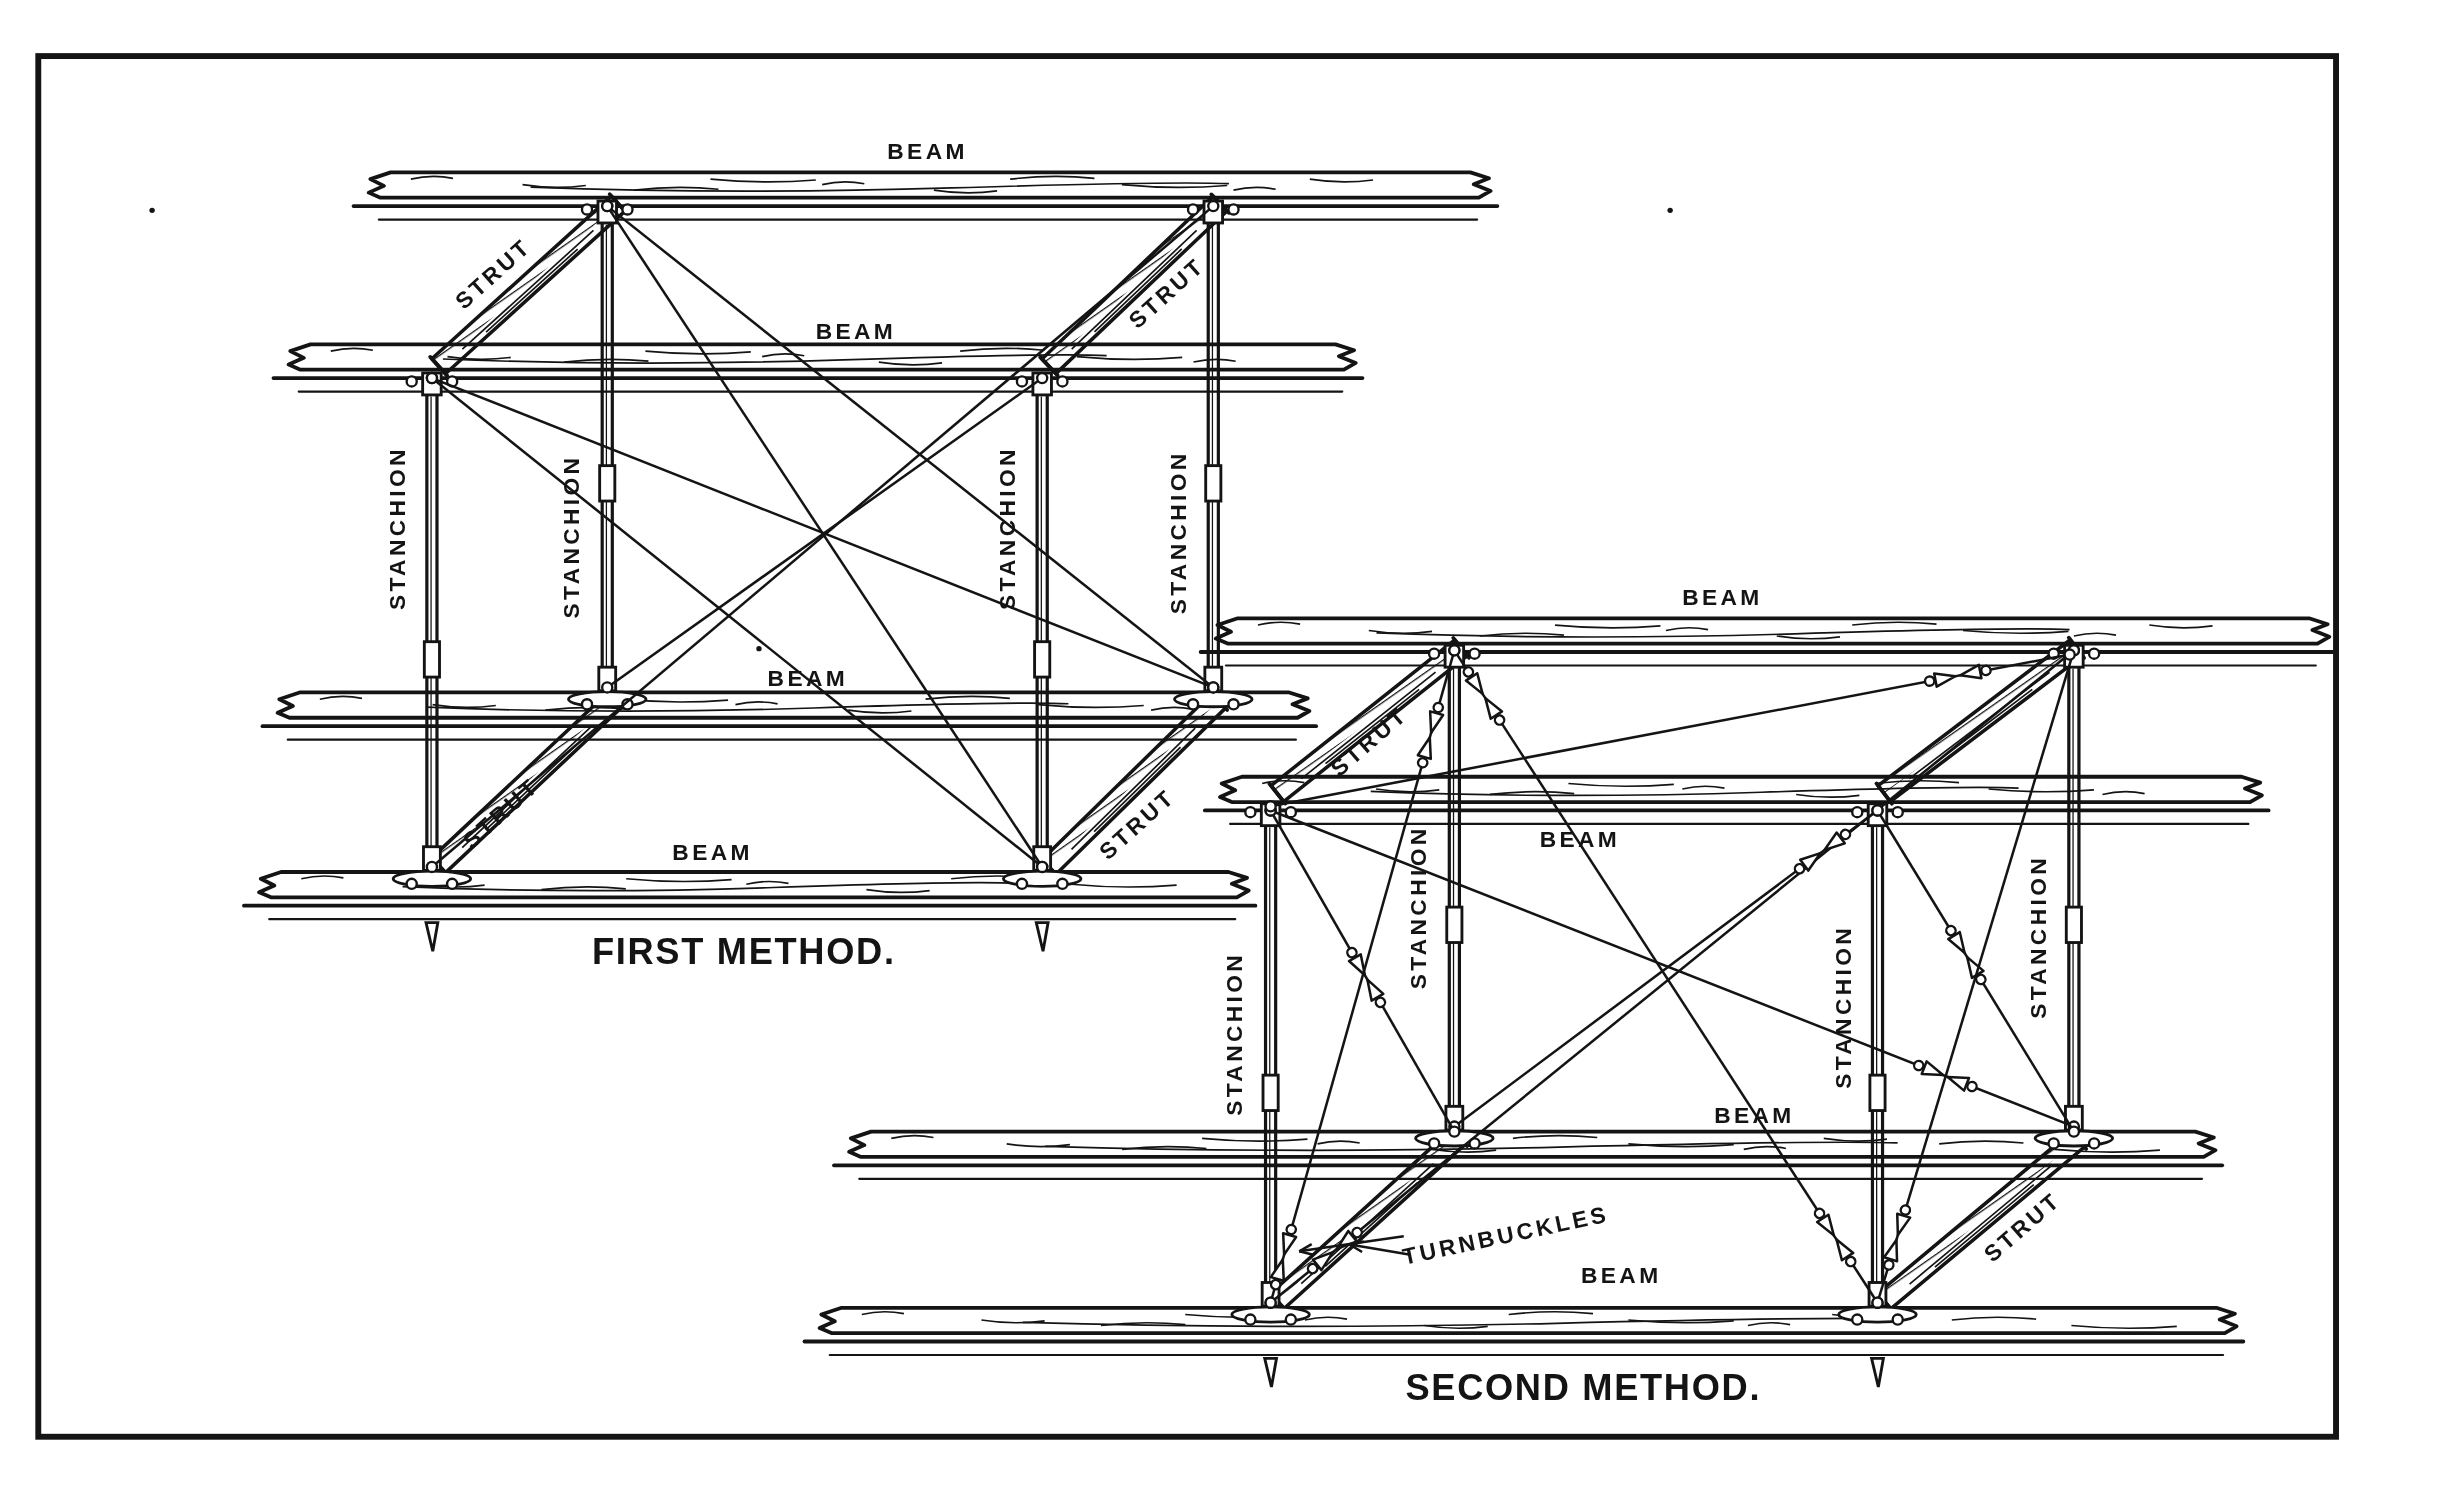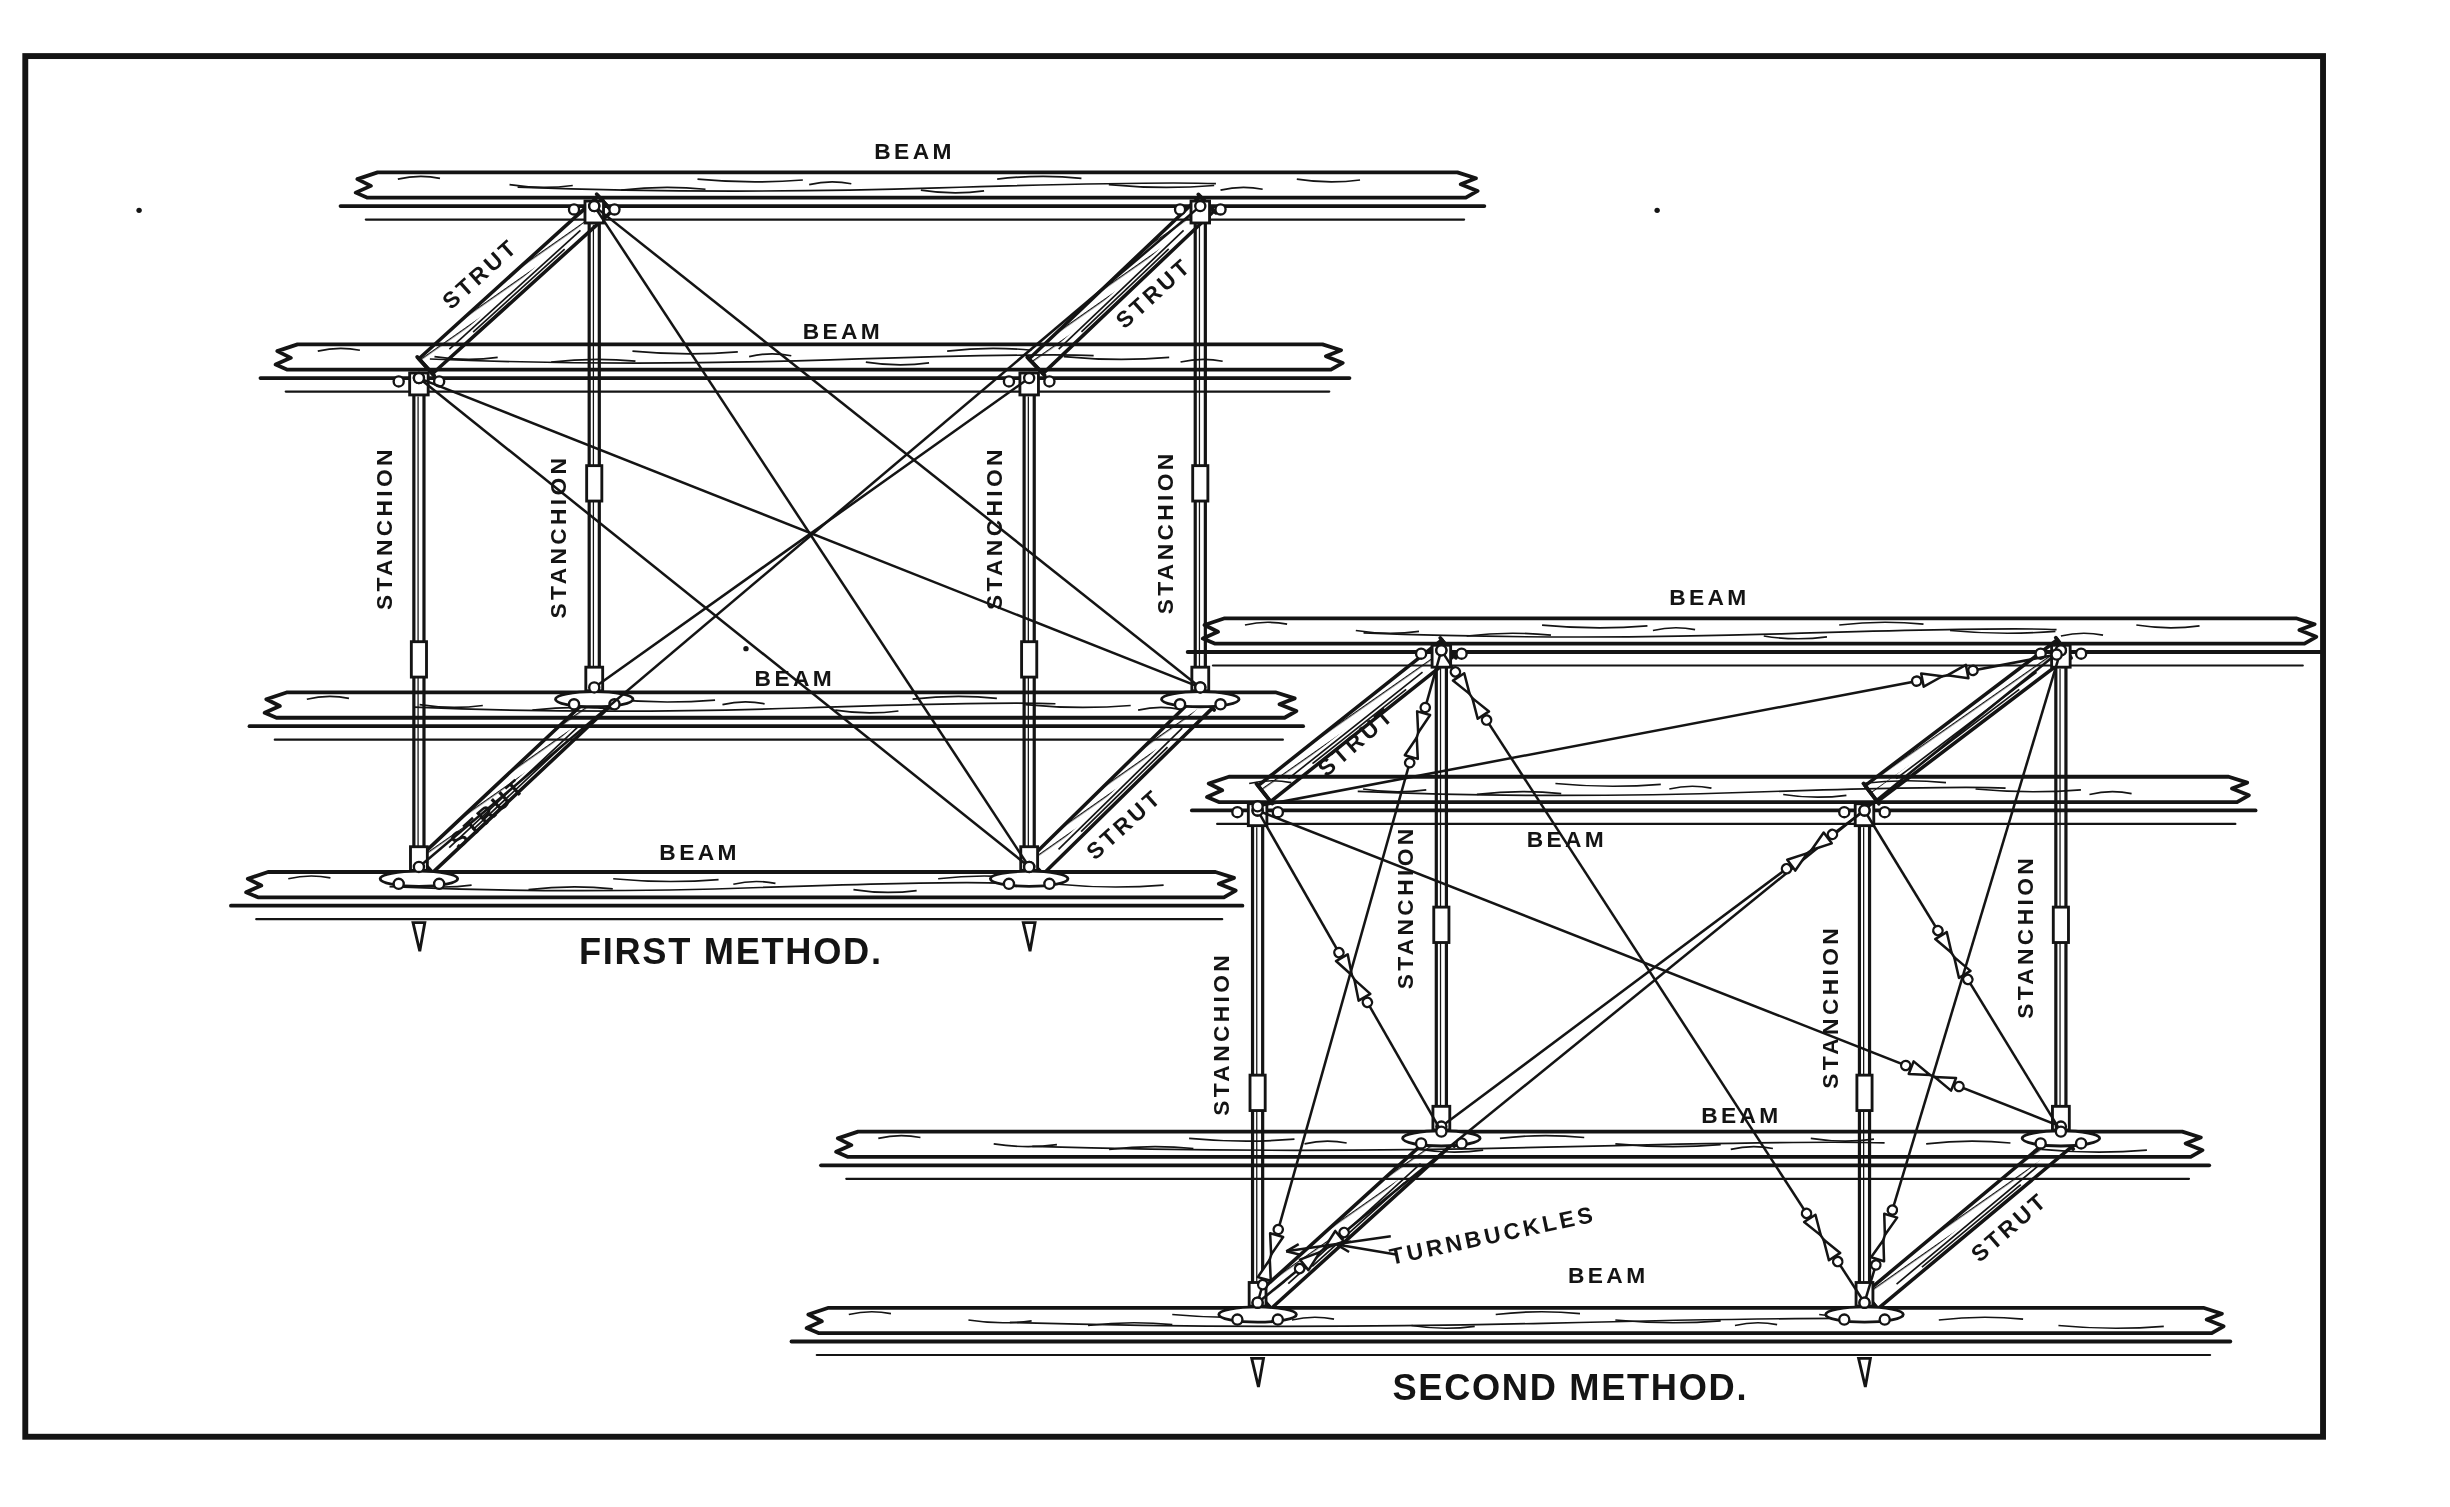--- a/index.html
+++ b/index.html
@@ -1,16 +1,16 @@
 <!DOCTYPE html>
 <html style="font-size:14px"><head>
 <meta charset="utf-8">
 <style>
   html,body{margin:0;padding:0;background:#ffffff;}
-  .stage{position:relative;width:2350px;height:1508px;background:#ffffff;overflow:hidden;}
+  .stage{position:relative;width:2350px;height:1508px;background:#ffffff;overflow:hidden;padding-left:13px;}
   svg{display:block;width:100%;height:100%;}
   .frame{fill:none;stroke:#141414;stroke-width:7;}
   .plank{fill:#ffffff;stroke:#141414;stroke-width:4.5;stroke-linejoin:round;}
   .grain{fill:none;stroke:#141414;stroke-width:2;}
   .ln5{stroke:#141414;stroke-width:4.5;stroke-linecap:round;}
   .ln3{stroke:#141414;stroke-width:2.6;stroke-linecap:round;}
   .post{stroke:#141414;stroke-width:3.8;}
   .postthin{stroke:#141414;stroke-width:1.5;}
   .fit{fill:#ffffff;stroke:#141414;stroke-width:3.4;}
   .wire{stroke:#141414;stroke-width:3;fill:none;}

